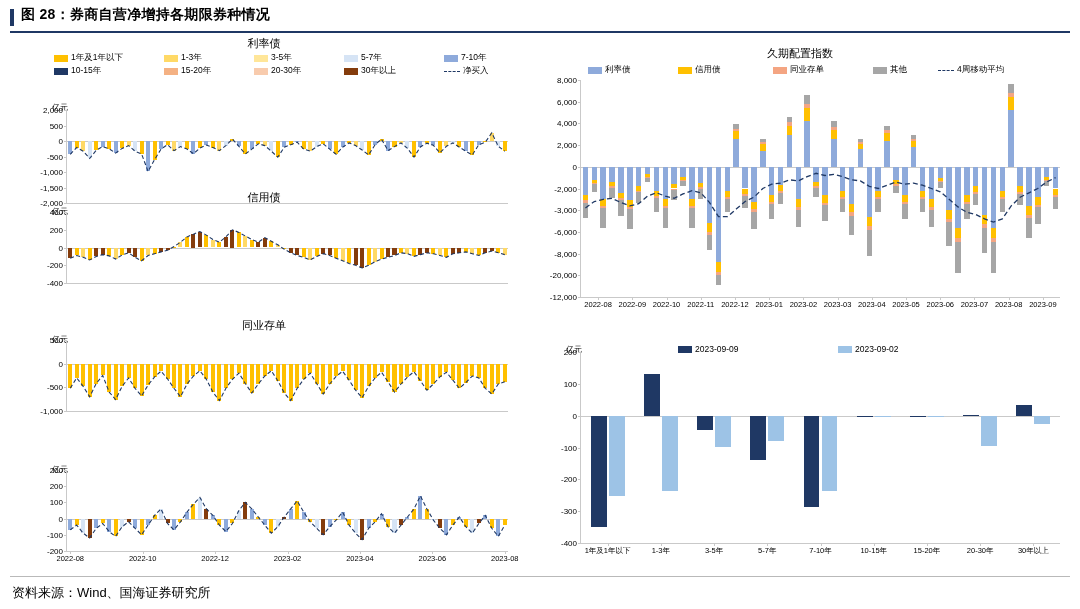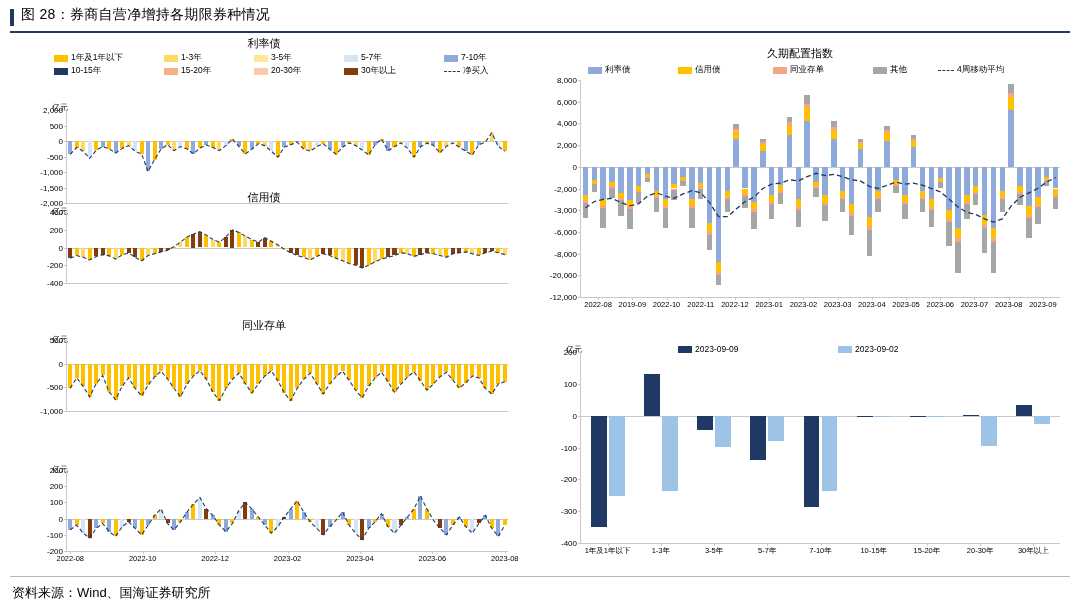--- a/index.html
+++ b/index.html
@@ -2,21 +2,21 @@
 <html><head>
 <meta charset="utf-8">
 <style>
   html,body{margin:0;padding:0;}
   body{width:1080px;height:609px;background:#ffffff;font-family:"Liberation Sans",sans-serif;color:#1a1a1a;overflow:hidden;}
   .page{position:relative;width:1080px;height:609px;}
 
   
   .hdr{position:absolute;left:10px;top:6px;width:1060px;height:26px;}
   .hdr .bar{position:absolute;left:0;top:3px;width:4px;height:17px;background:#1f3864;}
-  .hdr .title{position:absolute;left:11px;top:0px;font-size:14px;font-weight:normal;color:#000;letter-spacing:.3px;}
+  .hdr .title{position:absolute;left:11px;top:0px;font-size:14px;font-weight:bold;color:#000;letter-spacing:.3px;}
   .hdr .rule{position:absolute;left:0;top:25px;width:1060px;height:2px;background:#1f3864;}
 
   
   .ftr{position:absolute;left:10px;top:576px;width:1060px;height:30px;}
   .ftr .rule{position:absolute;left:0;top:0;width:1060px;height:1px;background:#b9b9b9;}
   .ftr .src{position:absolute;left:2px;top:8px;font-size:13px;color:#000;}
 
   .panel{position:absolute;}
   .ptitle{position:absolute;width:100%;text-align:center;font-size:11px;color:#000;}
   .unit{position:absolute;font-size:8px;color:#000;}
@@ -724,21 +724,21 @@
         <div class="bar" style="left: 462.945px; width: 5.49963px; height: 5.425px; background: rgb(166, 166, 166); top: 100.905px;"></div>
         <div class="bar" style="left: 471.815px; width: 5.49963px; height: 21.7px; background: rgb(142, 170, 219); top: 86.8px;"></div>
         <div class="bar" style="left: 471.815px; width: 5.49963px; height: 6.51px; background: rgb(255, 192, 0); top: 108.5px;"></div>
         <div class="bar" style="left: 471.815px; width: 5.49963px; height: 2.17px; background: rgb(244, 165, 130); top: 115.01px;"></div>
         <div class="bar" style="left: 471.815px; width: 5.49963px; height: 11.935px; background: rgb(166, 166, 166); top: 117.18px;"></div>
         <svg class="lineSvg" width="479" height="217">
           <path d="M4.4 128.0 L13.3 121.5 L22.2 119.3 L31.0 118.3 L39.9 122.6 L48.8 125.9 L57.7 123.7 L66.5 116.1 L75.4 112.8 L84.3 116.1 L93.1 118.3 L102.0 113.9 L110.9 110.7 L119.8 112.8 L128.6 122.6 L137.5 136.7 L146.4 136.7 L155.2 129.1 L164.1 121.5 L173.0 117.2 L181.8 108.5 L190.7 104.2 L199.6 103.1 L208.5 99.8 L217.3 100.9 L226.2 96.6 L235.1 93.3 L243.9 95.5 L252.8 94.4 L261.7 96.6 L270.5 99.8 L279.4 100.9 L288.3 106.3 L297.2 108.5 L306.0 105.2 L314.9 102.0 L323.8 104.2 L332.6 103.1 L341.5 105.2 L350.4 108.5 L359.3 111.8 L368.1 119.3 L377.0 126.9 L385.9 132.4 L394.7 134.5 L403.6 138.9 L412.5 142.1 L421.3 138.9 L430.2 125.9 L439.1 117.2 L448.0 112.8 L456.8 108.5 L465.7 102.0 L474.6 97.6 " fill="none" stroke="#1f3864" stroke-width="1.3" stroke-dasharray="5,3"></path>
         </svg>
         <div class="xtick" style="left: 17.1071px; top: 220px;">2022-08</div>
         <div class="xtickmark" style="left: 17.1071px; top: 217px;"></div>
-        <div class="xtick" style="left: 51.3214px; top: 220px;">2019-09</div>
+        <div class="xtick" style="left: 51.3214px; top: 220px;">2022-09</div>
         <div class="xtickmark" style="left: 51.3214px; top: 217px;"></div>
         <div class="xtick" style="left: 85.5357px; top: 220px;">2022-10</div>
         <div class="xtickmark" style="left: 85.5357px; top: 217px;"></div>
         <div class="xtick" style="left: 119.75px; top: 220px;">2022-11</div>
         <div class="xtickmark" style="left: 119.75px; top: 217px;"></div>
         <div class="xtick" style="left: 153.964px; top: 220px;">2022-12</div>
         <div class="xtickmark" style="left: 153.964px; top: 217px;"></div>
         <div class="xtick" style="left: 188.179px; top: 220px;">2023-01</div>
         <div class="xtickmark" style="left: 188.179px; top: 217px;"></div>
         <div class="xtick" style="left: 222.393px; top: 220px;">2023-02</div>

